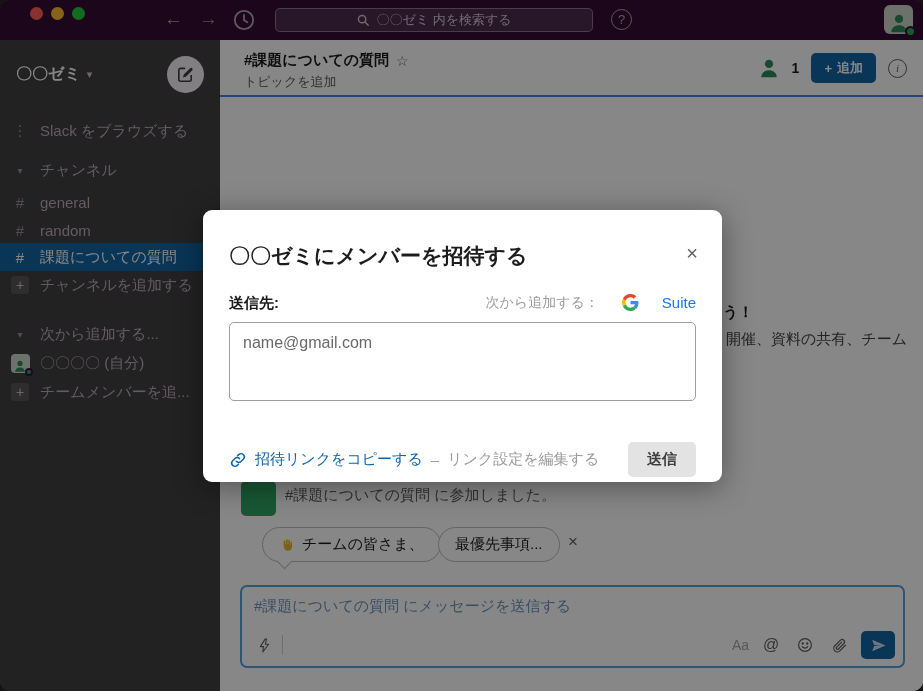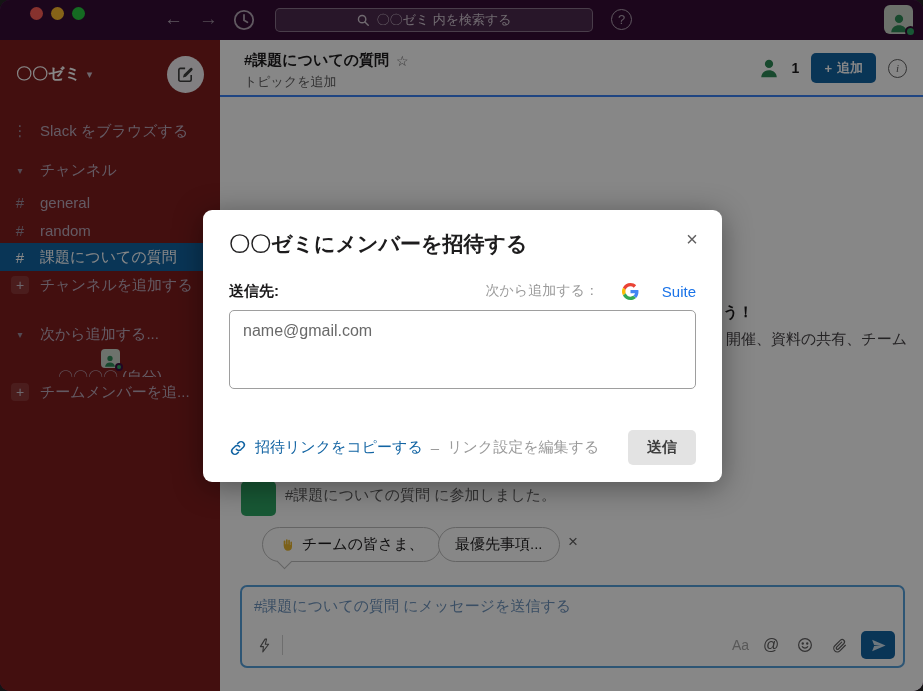--- a/index.html
+++ b/index.html
@@ -34,21 +34,21 @@
   .avatar{
     position:absolute;left:884px;top:5px;width:29px;height:29px;border-radius:6px;
     background:#ccd6ca;display:flex;align-items:flex-end;justify-content:center;
   }
   .avatar svg{width:22px;height:22px;fill:#2e8b57;}
   .presence{
     position:absolute;right:-3px;bottom:-3px;width:11px;height:11px;border-radius:50%;
     background:#2ea664;border:2.5px solid #350d36;
   }
   
-  .sidebar{position:absolute;left:0;top:40px;width:220px;height:651px;background:#7f1d1d;color:#bcabbc;z-index:1;}
+  .sidebar{position:absolute;left:0;top:40px;width:220px;height:651px;background:#404040;color:#bcabbc;z-index:1;}
   .ws-row{position:absolute;left:0;top:14px;width:100%;height:40px;display:flex;align-items:center;padding-left:16px;}
   .ws-name{color:#fff;font-weight:bold;font-size:16px;}
   .ws-chev{color:#cfc3cf;font-size:11px;margin-left:6px;}
   .compose-btn{
     position:absolute;right:16px;top:16px;width:37px;height:37px;border-radius:50%;
     background:#f3f0f3;display:flex;align-items:center;justify-content:center;
   }
   .srow{position:absolute;left:0;width:100%;height:28px;display:flex;align-items:center;font-size:15px;white-space:nowrap;overflow:hidden;}
   .srow .lead{width:40px;display:inline-flex;justify-content:center;flex:none;color:#9d8d9d;}
   .srow.selected{background:#1164a3;color:#fff;}
@@ -111,26 +111,26 @@
     width:34px;height:28px;border-radius:5px;background:#1264a3;border:none;
     display:flex;align-items:center;justify-content:center;
   }
   .send-btn svg{width:17px;height:17px;fill:#cfe0ee;}
   
   .dim{position:absolute;inset:0;background:rgba(0,0,0,.47);z-index:40;}
   .modal{
     position:absolute;left:203px;top:210px;width:519px;height:272px;background:#fff;border-radius:9px;
     z-index:50;box-shadow:0 5px 30px rgba(0,0,0,.4);padding:0 26px;
   }
-  .m-title-row{position:relative;margin-top:20px;height:30px;font-family:Liberation Mono, monospace;}
+  .m-title-row{position:relative;margin-top:32px;height:30px;}
   .m-title{font-size:21px;font-weight:bold;color:#1d1c1d;white-space:nowrap;}
   .m-close{position:absolute;right:-2px;top:1px;font-size:20px;color:#616061;line-height:20px;}
   .m-sub-row{margin-top:21px;display:flex;justify-content:space-between;align-items:center;height:20px;}
   .m-to{font-size:15px;font-weight:bold;color:#1d1c1d;}
-  .m-addfrom{display:flex;align-items:center;gap:23px;font-size:14px;color:#9b9b9b;}
+  .m-addfrom{display:flex;gap:23px;font-size:14px;color:#9b9b9b;}
   .gsuite{color:#1a73e8;font-size:15px;}
   .m-input{
     margin-top:9px;width:100%;height:79px;border:1px solid #9e9e9e;border-radius:5px;
     padding:11px 13px;font-size:16px;font-family:inherit;resize:none;outline:none;color:#1d1c1d;
   }
   .m-input::placeholder{color:#696969;opacity:1;}
   .m-footer{margin-top:37px;display:flex;align-items:center;}
   .m-linkgrp{display:flex;align-items:center;gap:8px;font-size:15px;white-space:nowrap;}
   .copy-link{color:#1264a3;}
   .edit-link{color:#9b9b9b;}
@@ -220,21 +220,21 @@
           <span class="plus-box">+</span>
         </span>
       <span>チャンネルを追加する</span>
     </div>
 
     <div class="srow" style="top:280px;">
       <span class="lead sec-chev">▾</span>
       <span>次から追加する...</span>
     </div>
 
-    <div class="srow" style="top:309px;flex-direction:column;">
+    <div class="srow" style="top:309px;">
       <span class="lead">
         <span class="dm-avatar">
           <svg viewBox="0 0 24 24">
               <circle cx="12" cy="7.5" r="4.5"></circle>
               <path d="M3.5 22c.5-5 4-7.5 8.5-7.5s8 2.5 8.5 7.5z"></path>
             </svg>
           <span class="dm-dot"></span>
         </span>
       </span>
       <span>〇〇〇〇 (自分)</span>

